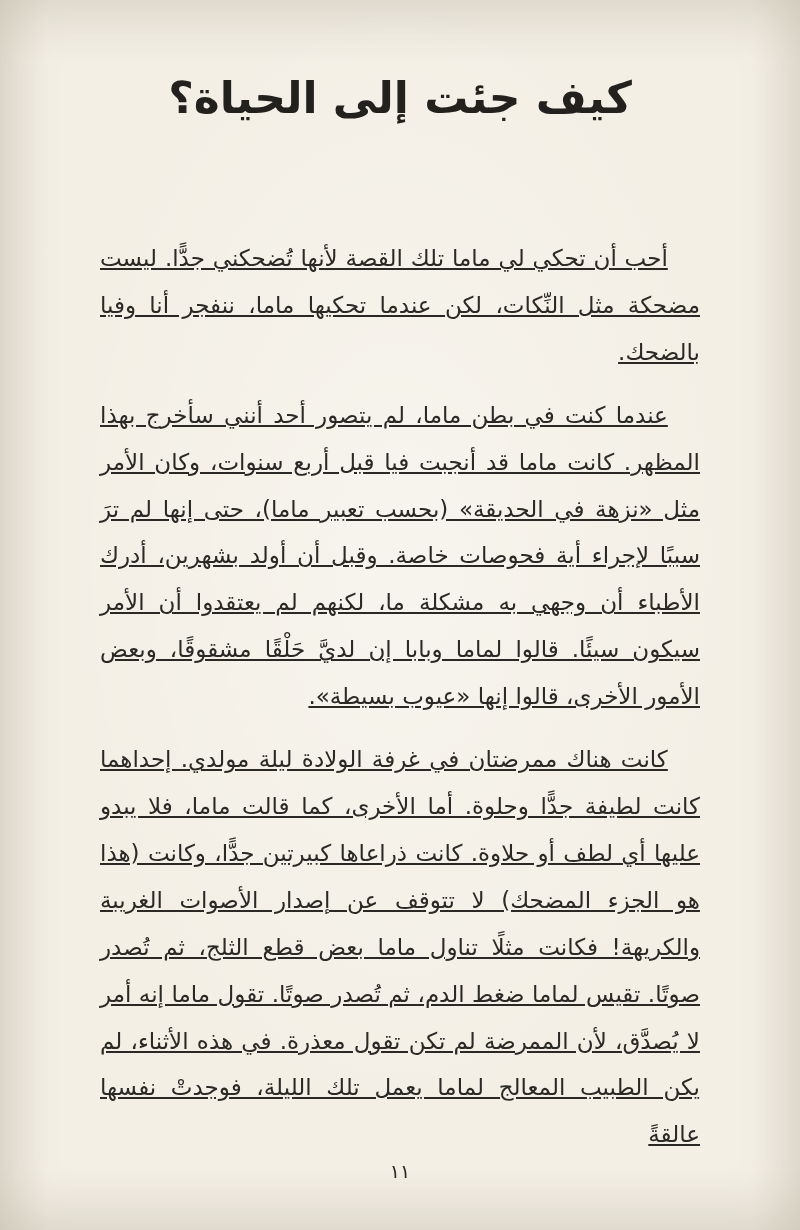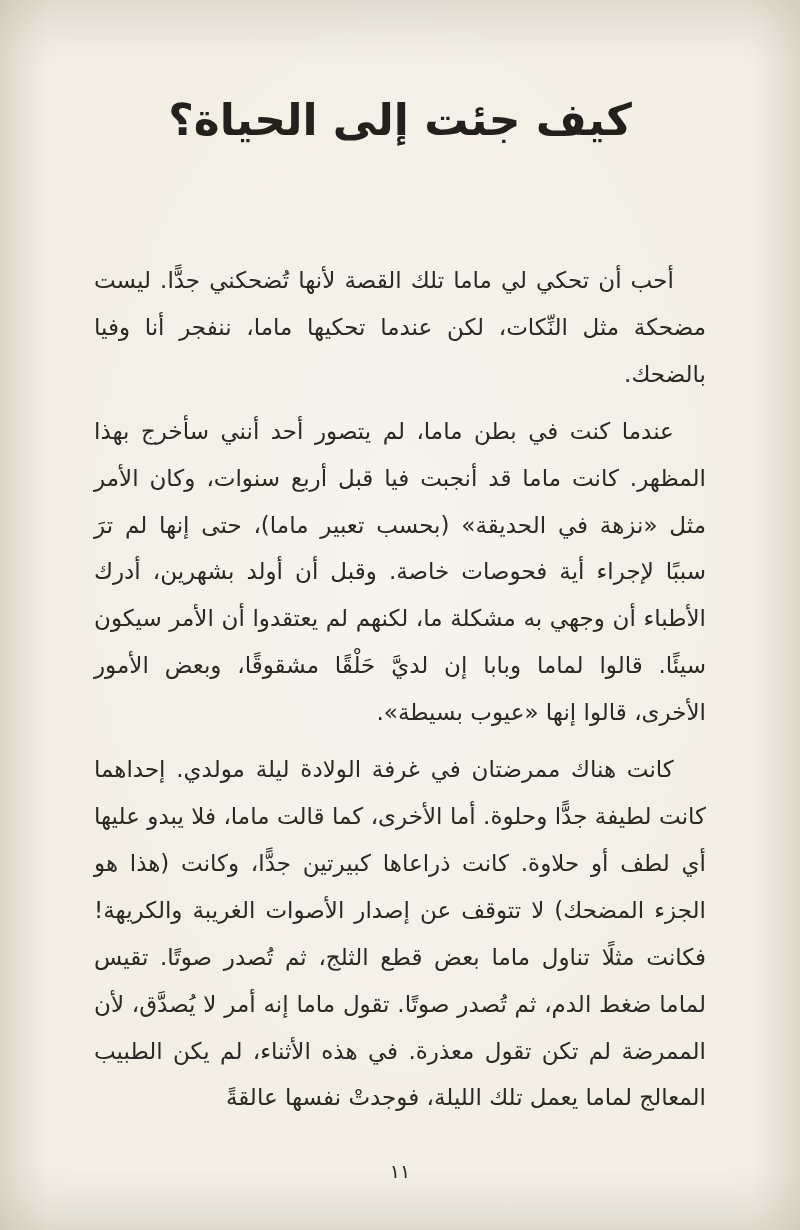--- a/index.html
+++ b/index.html
@@ -20,38 +20,39 @@
     background:
       radial-gradient(ellipse at 50% 45%, rgba(255,255,255,0.35) 0%, rgba(255,255,255,0) 60%),
       linear-gradient(90deg, rgba(205,198,182,0.35) 0%, rgba(205,198,182,0) 6%, rgba(205,198,182,0) 94%, rgba(205,198,182,0.30) 100%),
       linear-gradient(180deg, rgba(205,198,182,0.25) 0%, rgba(205,198,182,0) 5%, rgba(205,198,182,0) 95%, rgba(205,198,182,0.25) 100%);
     background-color: #f3efe5;
     box-shadow: inset 0 0 60px rgba(120,110,90,0.18);
     direction: rtl;
   }
   .chapter-title {
     margin: 0;
-    padding-top: 94px;
+    padding-top: 72px;
     text-align: center;
     font-size: 44px;
     font-weight: bold;
     letter-spacing: 0;
     color: #23211e;
   }
   .body-text {
     margin: 112px 84px 0 84px;
     color: #2b2926;
     font-size: 23px;
     line-height: 2.04;
     text-align: justify;
     text-justify: inter-word;
   }
   .body-text p {
-    margin: 10px;
+    margin: 16px;
     text-indent: 1.4em;
+    text-decoration: underline;
   }
   .page-number {
     position: absolute;
     bottom: 48px;
     left: 0;
     right: 0;
     text-align: center;
     font-size: 19px;
     color: #2b2926;
   }

